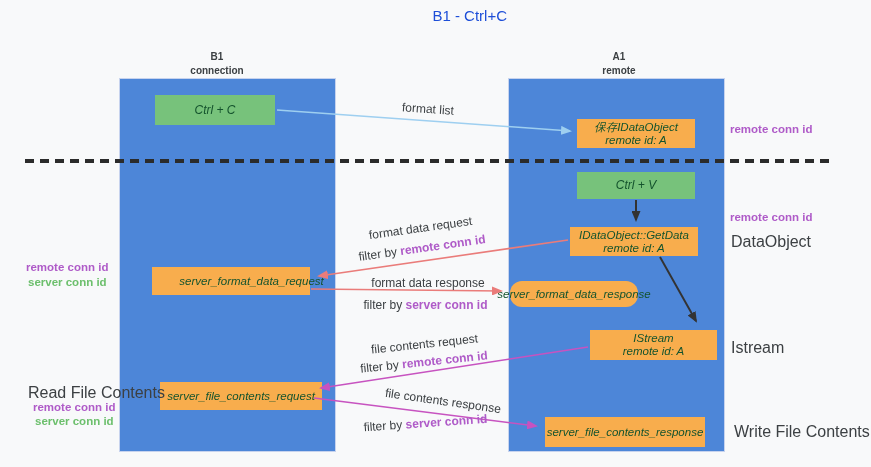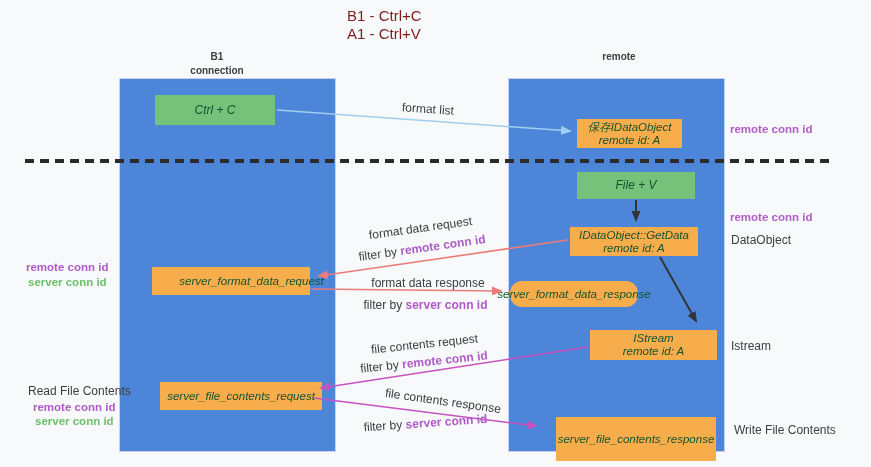--- a/index.html
+++ b/index.html
@@ -4,21 +4,21 @@
 <style>
   html,body { margin:0; padding:0; }
   .stage {
     position:relative; width:871px; height:467px; overflow:hidden;
     background:var(--c-background,#f8f9fa);
     font-family:"Liberation Sans",sans-serif;
     color:var(--c-text_dark,#3c4043);
   }
   .title {
     position:absolute; left:347px; top:7px; width:160px;
-    text-align:left; font-size:15px; line-height:18px; color:#7f1d1d; z-index:6;
+    text-align:right; font-size:15px; line-height:18px; color:#1d4ed8; z-index:6;
   }
   .lane {
     position:absolute; top:78px; width:217px; height:374px;
     background:var(--c-lane,#4d86d8);
     border:1px solid #c7d3ee; box-sizing:border-box; z-index:1;
   }
   .lane-header {
     position:absolute; top:50px; width:140px; text-align:center;
     font-size:10px; line-height:14px; z-index:6;font-weight:bold;
   }
@@ -27,68 +27,68 @@
     align-items:center; justify-content:center;
     color:#14532d; text-align:center; z-index:3;
     font-size:11.5px; line-height:13px; box-sizing:border-box;font-style:italic;
   }
   .node.orange { background:var(--c-node_orange,#f8ad4d); }
   .node.green  { background:var(--c-node_green,#77c27b); font-size:12px; }
   .lbl {
     position:absolute; font-size:12px; text-align:center;
     white-space:nowrap; z-index:5; color:var(--c-text_dark,#3c4043);
   }
-  .note { position:absolute; font-size:12px; white-space:nowrap; z-index:5; }
+  .note { position:absolute; font-size:16px; white-space:nowrap; z-index:5; }
   .note-purple { color:var(--c-text_purple,#af5bc8); font-weight:bold; font-size:11.5px; }
   .note-green  { color:var(--c-text_green,#6cbf6c);  font-weight:bold; font-size:11.5px; }
   .hl-purple   { color:var(--c-text_purple,#af5bc8); font-weight:bold; }
   .dashes {
     position:absolute; left:25px; top:159px; width:808px; height:4px; z-index:4;
     background:repeating-linear-gradient(to right,#2b2b2b 0 9px,transparent 9px 15px);
   }
   svg.arrows { position:absolute; left:0; top:0; z-index:4; pointer-events:none; }
   .st-blue    { stroke:var(--c-arrow_lightblue,#9ecff0); stroke-width:1.6; }
   .st-black   { stroke:var(--c-arrow_black,#333);        stroke-width:2;   }
   .st-salmon  { stroke:var(--c-arrow_salmon,#ea7c7a);    stroke-width:1.6; }
   .st-magenta { stroke:var(--c-arrow_magenta,#c753c0);   stroke-width:1.6; }
 </style>
 </head>
 <body>
 
 <div class="stage">
 
   <div class="title">
     <div>B1 - Ctrl+C</div>
-    <div>A1 - Ctrl+V</div>
   </div>
 
   <div class="lane-header" style="left:147px;">
     <div>B1</div>
     <div>connection</div>
   </div>
   <div class="lane-header" style="left:549px;">
+    <div>A1</div>
     <div>remote</div>
   </div>
 
   <div class="lane" style="left:119px;"></div>
   <div class="lane" style="left:508px;"></div>
 
   <div class="dashes"></div>
 
   <div class="node green" style="left:155px;top:95px;width:120px;height:30px;">
     <span>Ctrl + C</span>
   </div>
 
-  <div class="node orange" style="left:577px;top:119px;width:105px;height:29px;">
+  <div class="node orange" style="left:577px;top:119px;width:118px;height:29px;">
     <div>保存IDataObject</div>
     <div>remote id: A</div>
   </div>
 
   <div class="node green" style="left:577px;top:172px;width:118px;height:27px;">
-    <span>File + V</span>
+    <span>Ctrl + V</span>
   </div>
 
   <div class="node orange" style="left:570px;top:227px;width:128px;height:29px;">
     <div>IDataObject::GetData</div>
     <div>remote id: A</div>
   </div>
 
   <div class="node orange" style="left:152px;top:267px;width:158px;height:28px;padding-left:41px;">
     <span>server_format_data_request</span>
   </div>
@@ -99,21 +99,21 @@
 
   <div class="node orange" style="left:590px;top:330px;width:127px;height:30px;">
     <div>IStream</div>
     <div>remote id: A</div>
   </div>
 
   <div class="node orange" style="left:160px;top:382px;width:162px;height:28px;">
     <span>server_file_contents_request</span>
   </div>
 
-  <div class="node orange" style="left:545px;top:417px;width:160px;height:44px;margin-left:11px;">
+  <div class="node orange" style="left:545px;top:417px;width:160px;height:30px;">
     <span>server_file_contents_response</span>
   </div>
 
   <svg class="arrows" width="871" height="467" viewBox="0 0 871 467">
     <defs>
       <marker id="mBlue" markerWidth="11" markerHeight="9" refX="9" refY="4.5" orient="auto" markerUnits="userSpaceOnUse">
         <path d="M0,0 L11,4.5 L0,9 z" style="fill:var(--c-arrow_lightblue,#9ecff0)"></path>
       </marker>
       <marker id="mBlack" markerWidth="11" markerHeight="9" refX="9" refY="4.5" orient="auto" markerUnits="userSpaceOnUse">
         <path d="M0,0 L11,4.5 L0,9 z" style="fill:var(--c-arrow_black,#333)"></path>

